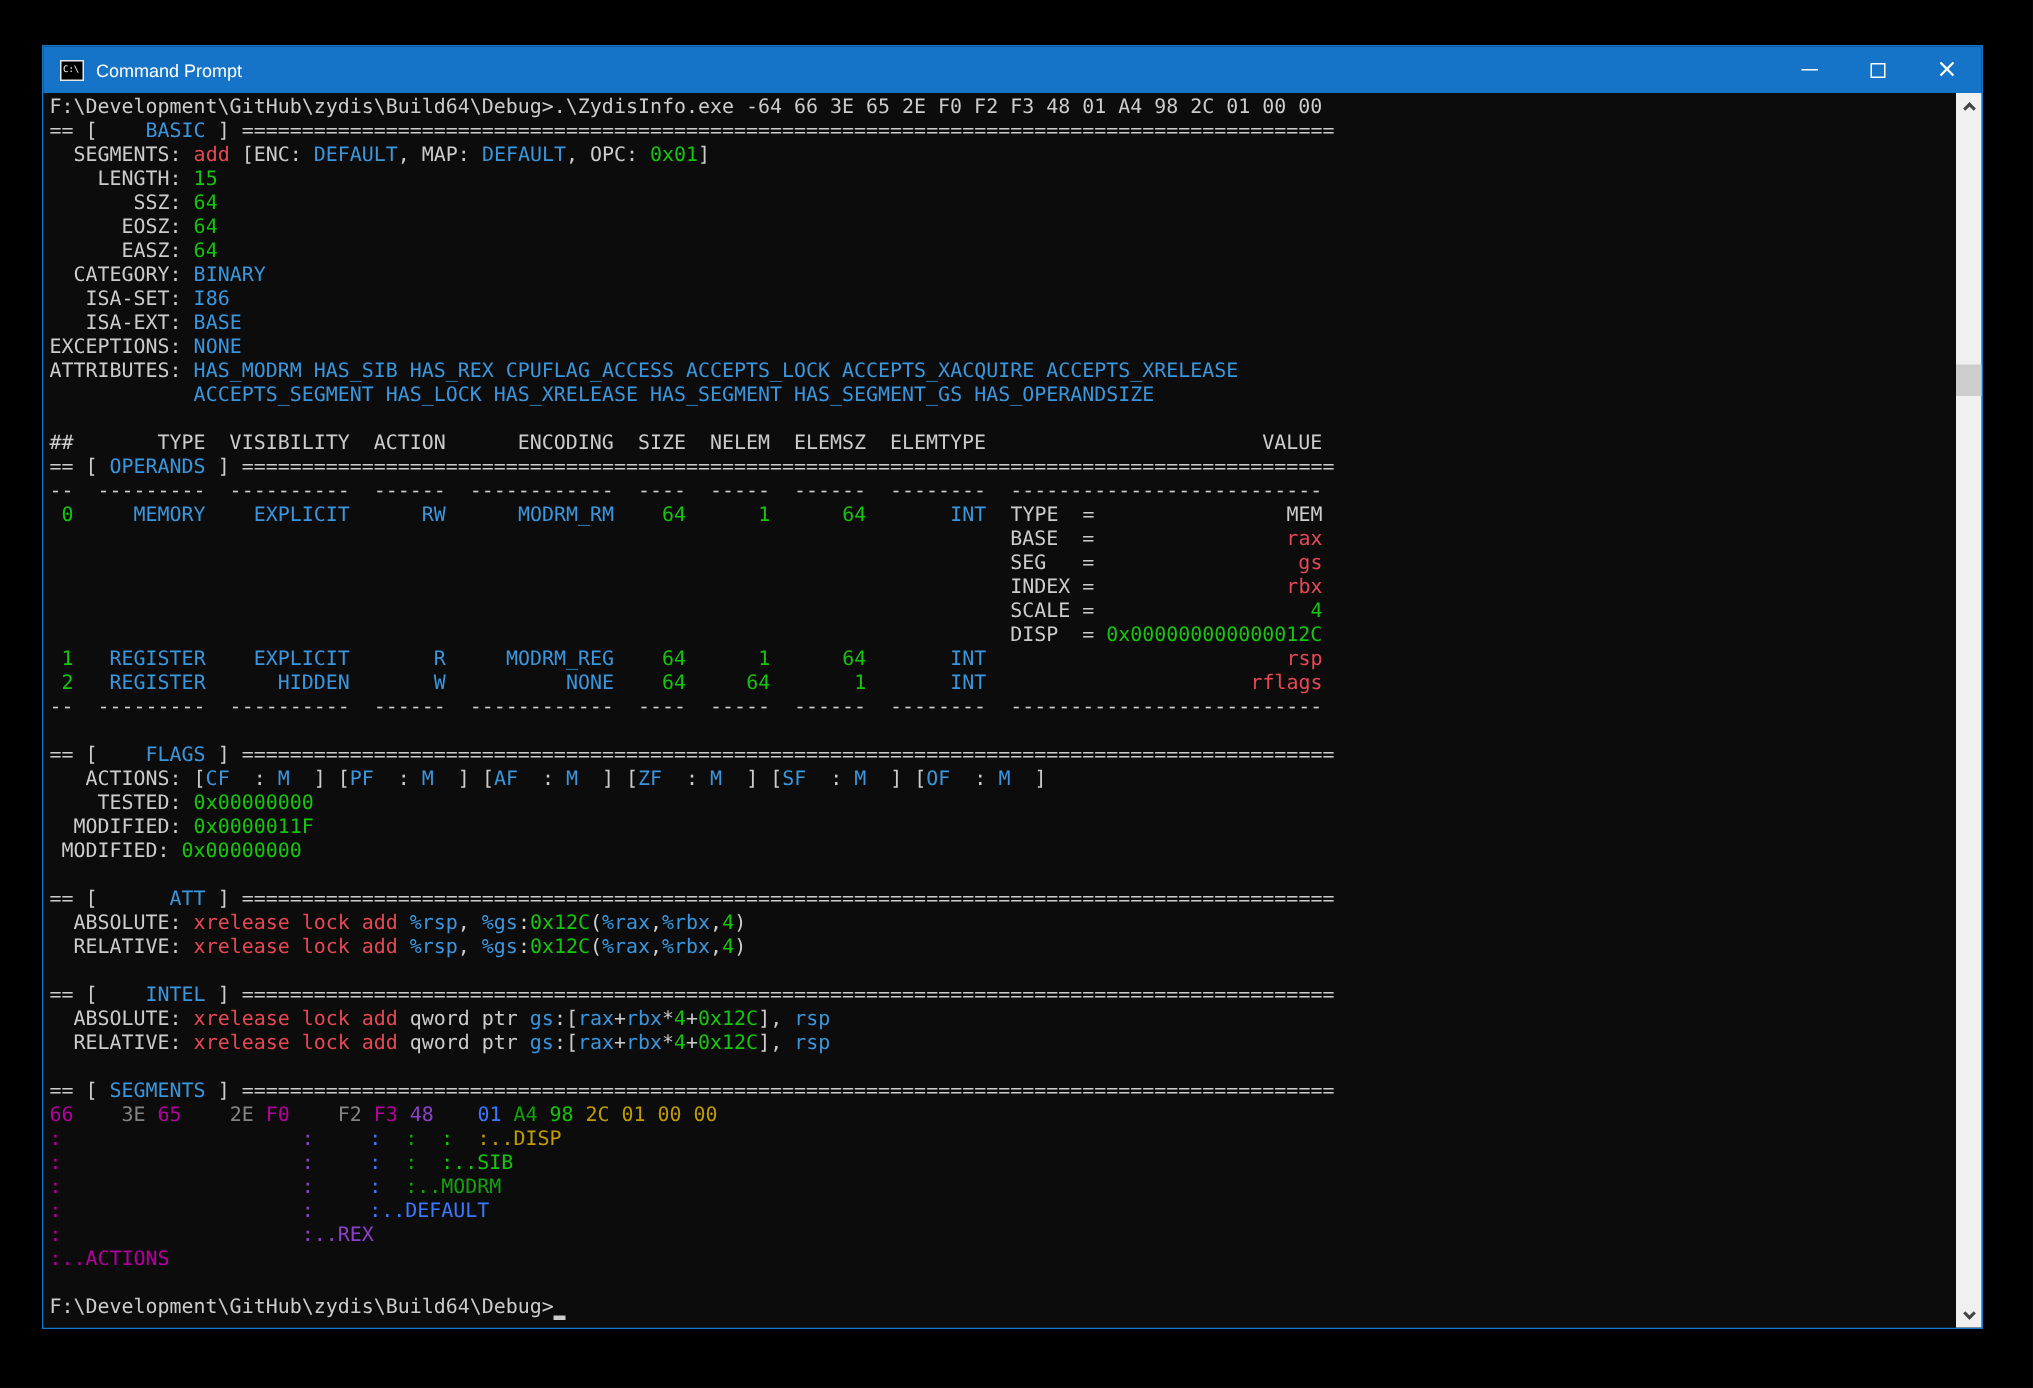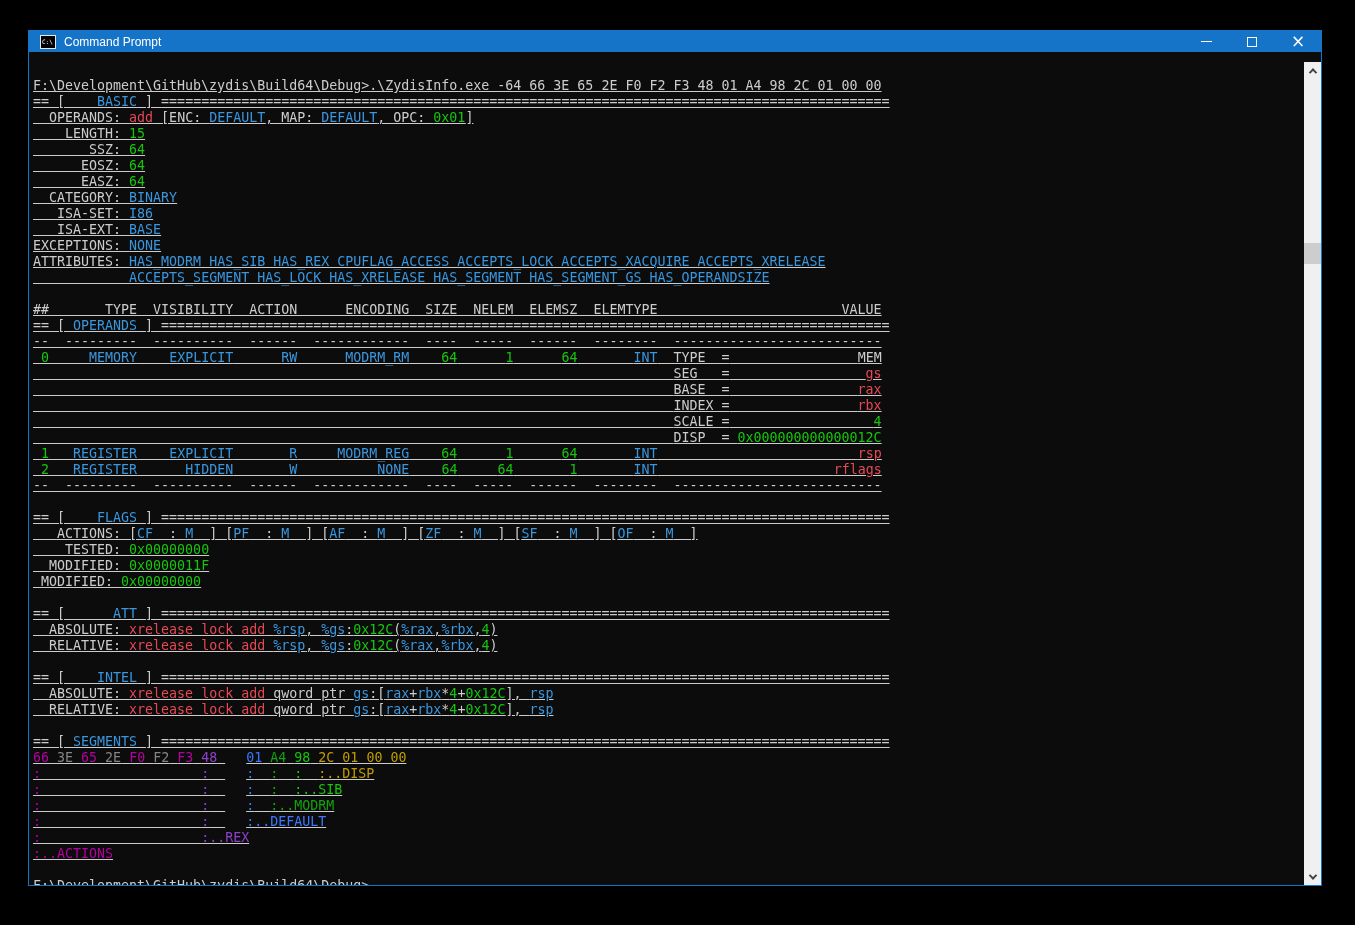--- a/index.html
+++ b/index.html
@@ -10,21 +10,21 @@
     position:relative; overflow:hidden;
     font-family:"Liberation Sans", sans-serif;
   }
   .window {
     position:absolute; left:28px; top:30px;
     width:1294px; height:856px;
     background: var(--bg, #0c0c0c);
     border:1px solid var(--titlebar, #1674c8);
   }
   .titlebar {
-    height:21px; background: var(--titlebar, #1674c8);
+    height:31px; background: var(--titlebar, #1674c8);
     display:flex; align-items:center;
     color:#ffffff;
   }
   .cmdicon {
     width:16px; height:14px; margin-left:11px;
     background:#000; border:1px solid #e8e8e8;
     display:flex; align-items:center; justify-content:flex-start;
     flex:0 0 auto;
   }
   .cmdicon-text {
@@ -45,38 +45,37 @@
   .glyph-close {
     color:#ffffff; font-size:17px; line-height:17px;
     font-family:"DejaVu Sans", sans-serif;
   }
   .content {
     position:absolute; left:0; right:0; top:31px; bottom:0;
     background: var(--bg, #0c0c0c);
   }
   .output {
     position:absolute; left:0; top:0; right:17px; bottom:0;
-    padding:16px 0 0 4px;
+    padding:2px 0 0 4px;
     font-family:"DejaVu Sans Mono", monospace;
     font-size:13.3px; line-height:16px;
     color: var(--w, #ccc);
     overflow:hidden;
-    text-decoration:underline;
   }
   .tline { height:16px; white-space:pre; }
   .c-w  { color: var(--w);  }
   .c-b  { color: var(--b);  }
   .c-bb { color: var(--bb); margin-left: 21px; }
   .c-g  { color: var(--g);  }
   .c-gd { color: var(--gd); }
   .c-r  { color: var(--r);  }
   .c-m  { color: var(--m);  }
   .c-p  { color: var(--p);  }
   .c-y  { color: var(--y);  }
-  .c-gr { color: var(--gr); }
+  .c-gr { color: var(--gr); margin-left: 24px; }
   .cursor {
     display:inline-block; width:8px; height:13px;
     position:relative; vertical-align:bottom;
   }
   .cursor::after {
     content:""; position:absolute; left:0; bottom:0;
     width:8px; height:3px; background:var(--w, #ccc);
     animation: blink 1.06s steps(1) infinite;
   }
   @keyframes blink { 50% { opacity:0; } }
@@ -120,38 +119,38 @@
         </div>
       <div class="btn">
           <span class="glyph-close">×</span>
         </div>
     </div>
   </div>
   <div class="content">
     <div class="output">
         <div class="tline"><span class="c-w">F:\Development\GitHub\zydis\Build64\Debug&gt;.\ZydisInfo.exe -64 66 3E 65 2E F0 F2 F3 48 01 A4 98 2C 01 00 00</span></div>
         <div class="tline"><span class="c-w">== [ </span><span class="c-b">   BASIC</span><span class="c-w"> ] </span><span class="c-w">===========================================================================================</span></div>
-        <div class="tline"><span class="c-w">  OPERANDS: </span><span class="c-r">add</span><span class="c-w"> [ENC: </span><span class="c-b">DEFAULT</span><span class="c-w">, MAP: </span><span class="c-b">DEFAULT</span><span class="c-w">, OPC: </span><span class="c-g">0x01</span><span class="c-w">]</span></div>
+        <div class="tline"><span class="c-w">  SEGMENTS: </span><span class="c-r">add</span><span class="c-w"> [ENC: </span><span class="c-b">DEFAULT</span><span class="c-w">, MAP: </span><span class="c-b">DEFAULT</span><span class="c-w">, OPC: </span><span class="c-g">0x01</span><span class="c-w">]</span></div>
         <div class="tline"><span class="c-w">    LENGTH: </span><span class="c-g">15</span></div>
         <div class="tline"><span class="c-w">       SSZ: </span><span class="c-g">64</span></div>
         <div class="tline"><span class="c-w">      EOSZ: </span><span class="c-g">64</span></div>
         <div class="tline"><span class="c-w">      EASZ: </span><span class="c-g">64</span></div>
         <div class="tline"><span class="c-w">  CATEGORY: </span><span class="c-b">BINARY</span></div>
         <div class="tline"><span class="c-w">   ISA-SET: </span><span class="c-b">I86</span></div>
         <div class="tline"><span class="c-w">   ISA-EXT: </span><span class="c-b">BASE</span></div>
         <div class="tline"><span class="c-w">EXCEPTIONS: </span><span class="c-b">NONE</span></div>
         <div class="tline"><span class="c-w">ATTRIBUTES: </span><span class="c-b">HAS_MODRM HAS_SIB HAS_REX CPUFLAG_ACCESS ACCEPTS_LOCK ACCEPTS_XACQUIRE ACCEPTS_XRELEASE</span></div>
         <div class="tline"><span class="c-w">            </span><span class="c-b">ACCEPTS_SEGMENT HAS_LOCK HAS_XRELEASE HAS_SEGMENT HAS_SEGMENT_GS HAS_OPERANDSIZE</span></div>
         <div class="tline"></div>
         <div class="tline"><span class="c-w">##       TYPE  VISIBILITY  ACTION      ENCODING  SIZE  NELEM  ELEMSZ  ELEMTYPE                       VALUE</span></div>
         <div class="tline"><span class="c-w">== [ </span><span class="c-b">OPERANDS</span><span class="c-w"> ] </span><span class="c-w">===========================================================================================</span></div>
         <div class="tline"><span class="c-w">--  ---------  ----------  ------  ------------  ----  -----  ------  --------  --------------------------</span></div>
         <div class="tline"><span class="c-g"> 0</span><span class="c-w">     </span><span class="c-b">MEMORY</span><span class="c-w">    </span><span class="c-b">EXPLICIT</span><span class="c-w">      </span><span class="c-b">RW</span><span class="c-w">      </span><span class="c-b">MODRM_RM</span><span class="c-w">    </span><span class="c-g">64</span><span class="c-w">      </span><span class="c-g">1</span><span class="c-w">      </span><span class="c-g">64</span><span class="c-w">       </span><span class="c-b">INT</span><span class="c-w">  TYPE  =</span><span class="c-w">                </span><span class="c-w">MEM</span></div>
+        <div class="tline"><span class="c-w">                                                                                </span><span class="c-w">BASE  =</span><span class="c-w">                </span><span class="c-r">rax</span></div>
         <div class="tline"><span class="c-w">                                                                                </span><span class="c-w">SEG   =</span><span class="c-w">                 </span><span class="c-r">gs</span></div>
-        <div class="tline"><span class="c-w">                                                                                </span><span class="c-w">BASE  =</span><span class="c-w">                </span><span class="c-r">rax</span></div>
         <div class="tline"><span class="c-w">                                                                                </span><span class="c-w">INDEX =</span><span class="c-w">                </span><span class="c-r">rbx</span></div>
         <div class="tline"><span class="c-w">                                                                                </span><span class="c-w">SCALE =</span><span class="c-w">                  </span><span class="c-g">4</span></div>
         <div class="tline"><span class="c-w">                                                                                </span><span class="c-w">DISP  = </span><span class="c-g">0x000000000000012C</span></div>
         <div class="tline"><span class="c-g"> 1</span><span class="c-w">   </span><span class="c-b">REGISTER</span><span class="c-w">    </span><span class="c-b">EXPLICIT</span><span class="c-w">       </span><span class="c-b">R</span><span class="c-w">     </span><span class="c-b">MODRM_REG</span><span class="c-w">    </span><span class="c-g">64</span><span class="c-w">      </span><span class="c-g">1</span><span class="c-w">      </span><span class="c-g">64</span><span class="c-w">       </span><span class="c-b">INT</span><span class="c-w">                         </span><span class="c-r">rsp</span></div>
         <div class="tline"><span class="c-g"> 2</span><span class="c-w">   </span><span class="c-b">REGISTER</span><span class="c-w">      </span><span class="c-b">HIDDEN</span><span class="c-w">       </span><span class="c-b">W</span><span class="c-w">          </span><span class="c-b">NONE</span><span class="c-w">    </span><span class="c-g">64</span><span class="c-w">     </span><span class="c-g">64</span><span class="c-w">       </span><span class="c-g">1</span><span class="c-w">       </span><span class="c-b">INT</span><span class="c-w">                      </span><span class="c-r">rflags</span></div>
         <div class="tline"><span class="c-w">--  ---------  ----------  ------  ------------  ----  -----  ------  --------  --------------------------</span></div>
         <div class="tline"></div>
         <div class="tline"><span class="c-w">== [ </span><span class="c-b">   FLAGS</span><span class="c-w"> ] </span><span class="c-w">===========================================================================================</span></div>
         <div class="tline"><span class="c-w">   ACTIONS: [</span><span class="c-b">CF</span><span class="c-w">  : </span><span class="c-b">M</span><span class="c-w">  ] [</span><span class="c-b">PF</span><span class="c-w">  : </span><span class="c-b">M</span><span class="c-w">  ] [</span><span class="c-b">AF</span><span class="c-w">  : </span><span class="c-b">M</span><span class="c-w">  ] [</span><span class="c-b">ZF</span><span class="c-w">  : </span><span class="c-b">M</span><span class="c-w">  ] [</span><span class="c-b">SF</span><span class="c-w">  : </span><span class="c-b">M</span><span class="c-w">  ] [</span><span class="c-b">OF</span><span class="c-w">  : </span><span class="c-b">M</span><span class="c-w">  ]</span></div>
         <div class="tline"><span class="c-w">    TESTED: </span><span class="c-g">0x00000000</span></div>

